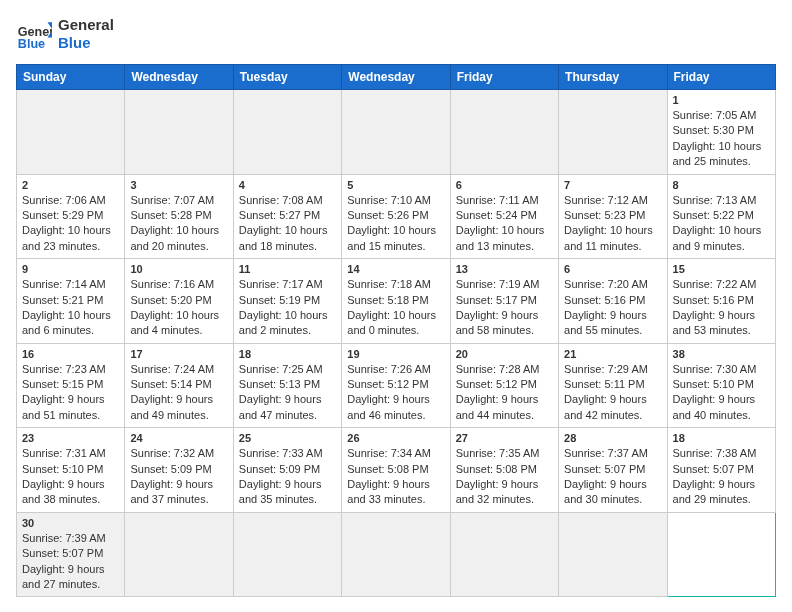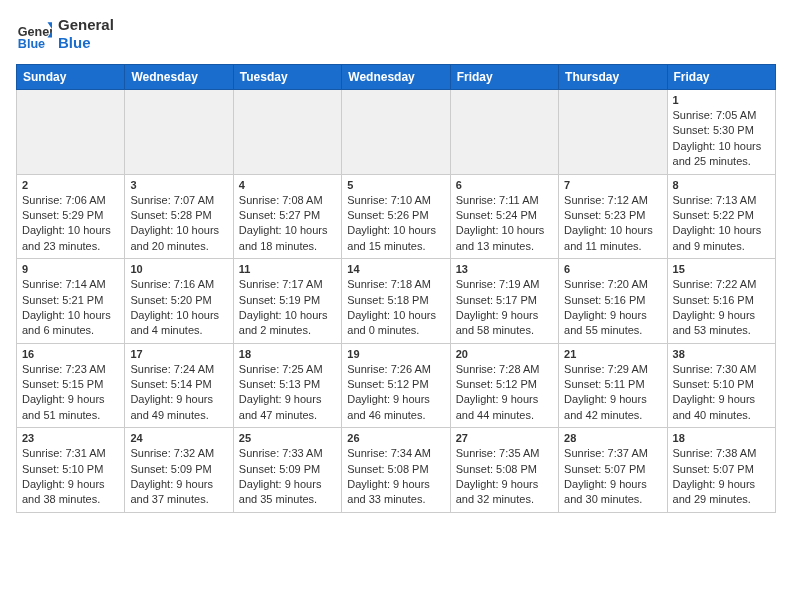--- a/index.html
+++ b/index.html
@@ -239,14 +239,25 @@
         </td>
         <td>
           <span class="day-num">28</span>
           <div class="day-info">Sunrise: 7:37 AM<br>Sunset: 5:07 PM<br>Daylight: 9 hours and 30 minutes.</div>
         </td>
         <td>
           <span class="day-num">18</span>
           <div class="day-info">Sunrise: 7:38 AM<br>Sunset: 5:07 PM<br>Daylight: 9 hours and 29 minutes.</div>
         </td>
       </tr>
+      <tr>
+        <td class="last-row">
+          <span class="day-num">30</span>
+          <div class="day-info">Sunrise: 7:39 AM<br>Sunset: 5:07 PM<br>Daylight: 9 hours and 27 minutes.</div>
+        </td>
+        <td class="last-row empty"></td>
+        <td class="last-row empty"></td>
+        <td class="last-row empty"></td>
+        <td class="last-row empty"></td>
+        <td class="last-row empty"></td>
+      </tr>
     </tbody>
 </table>
 
 </body></html>

